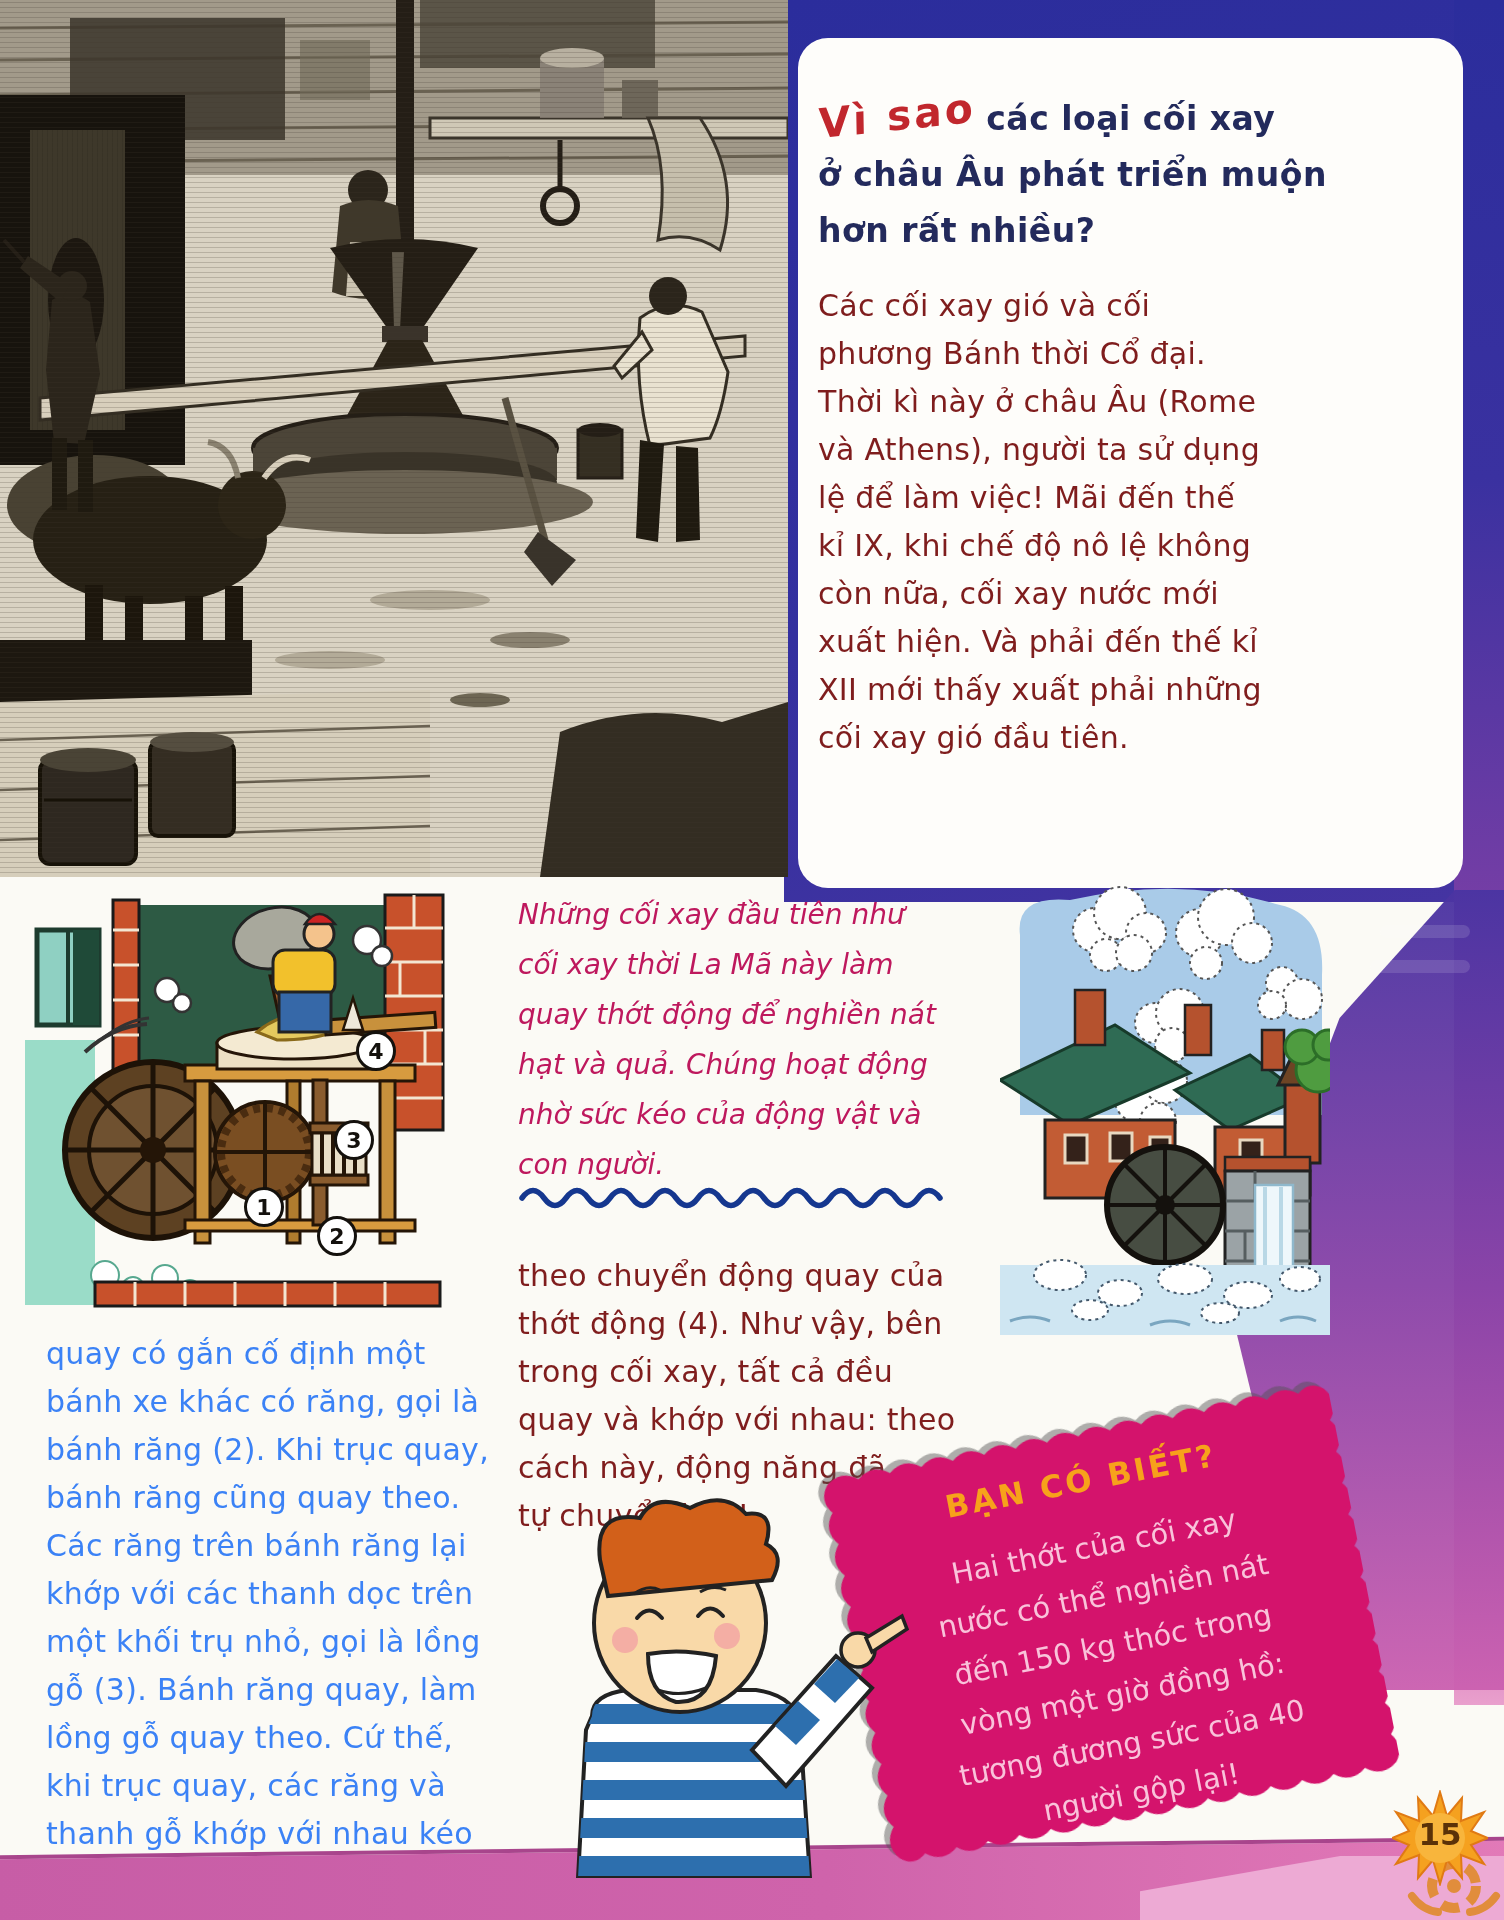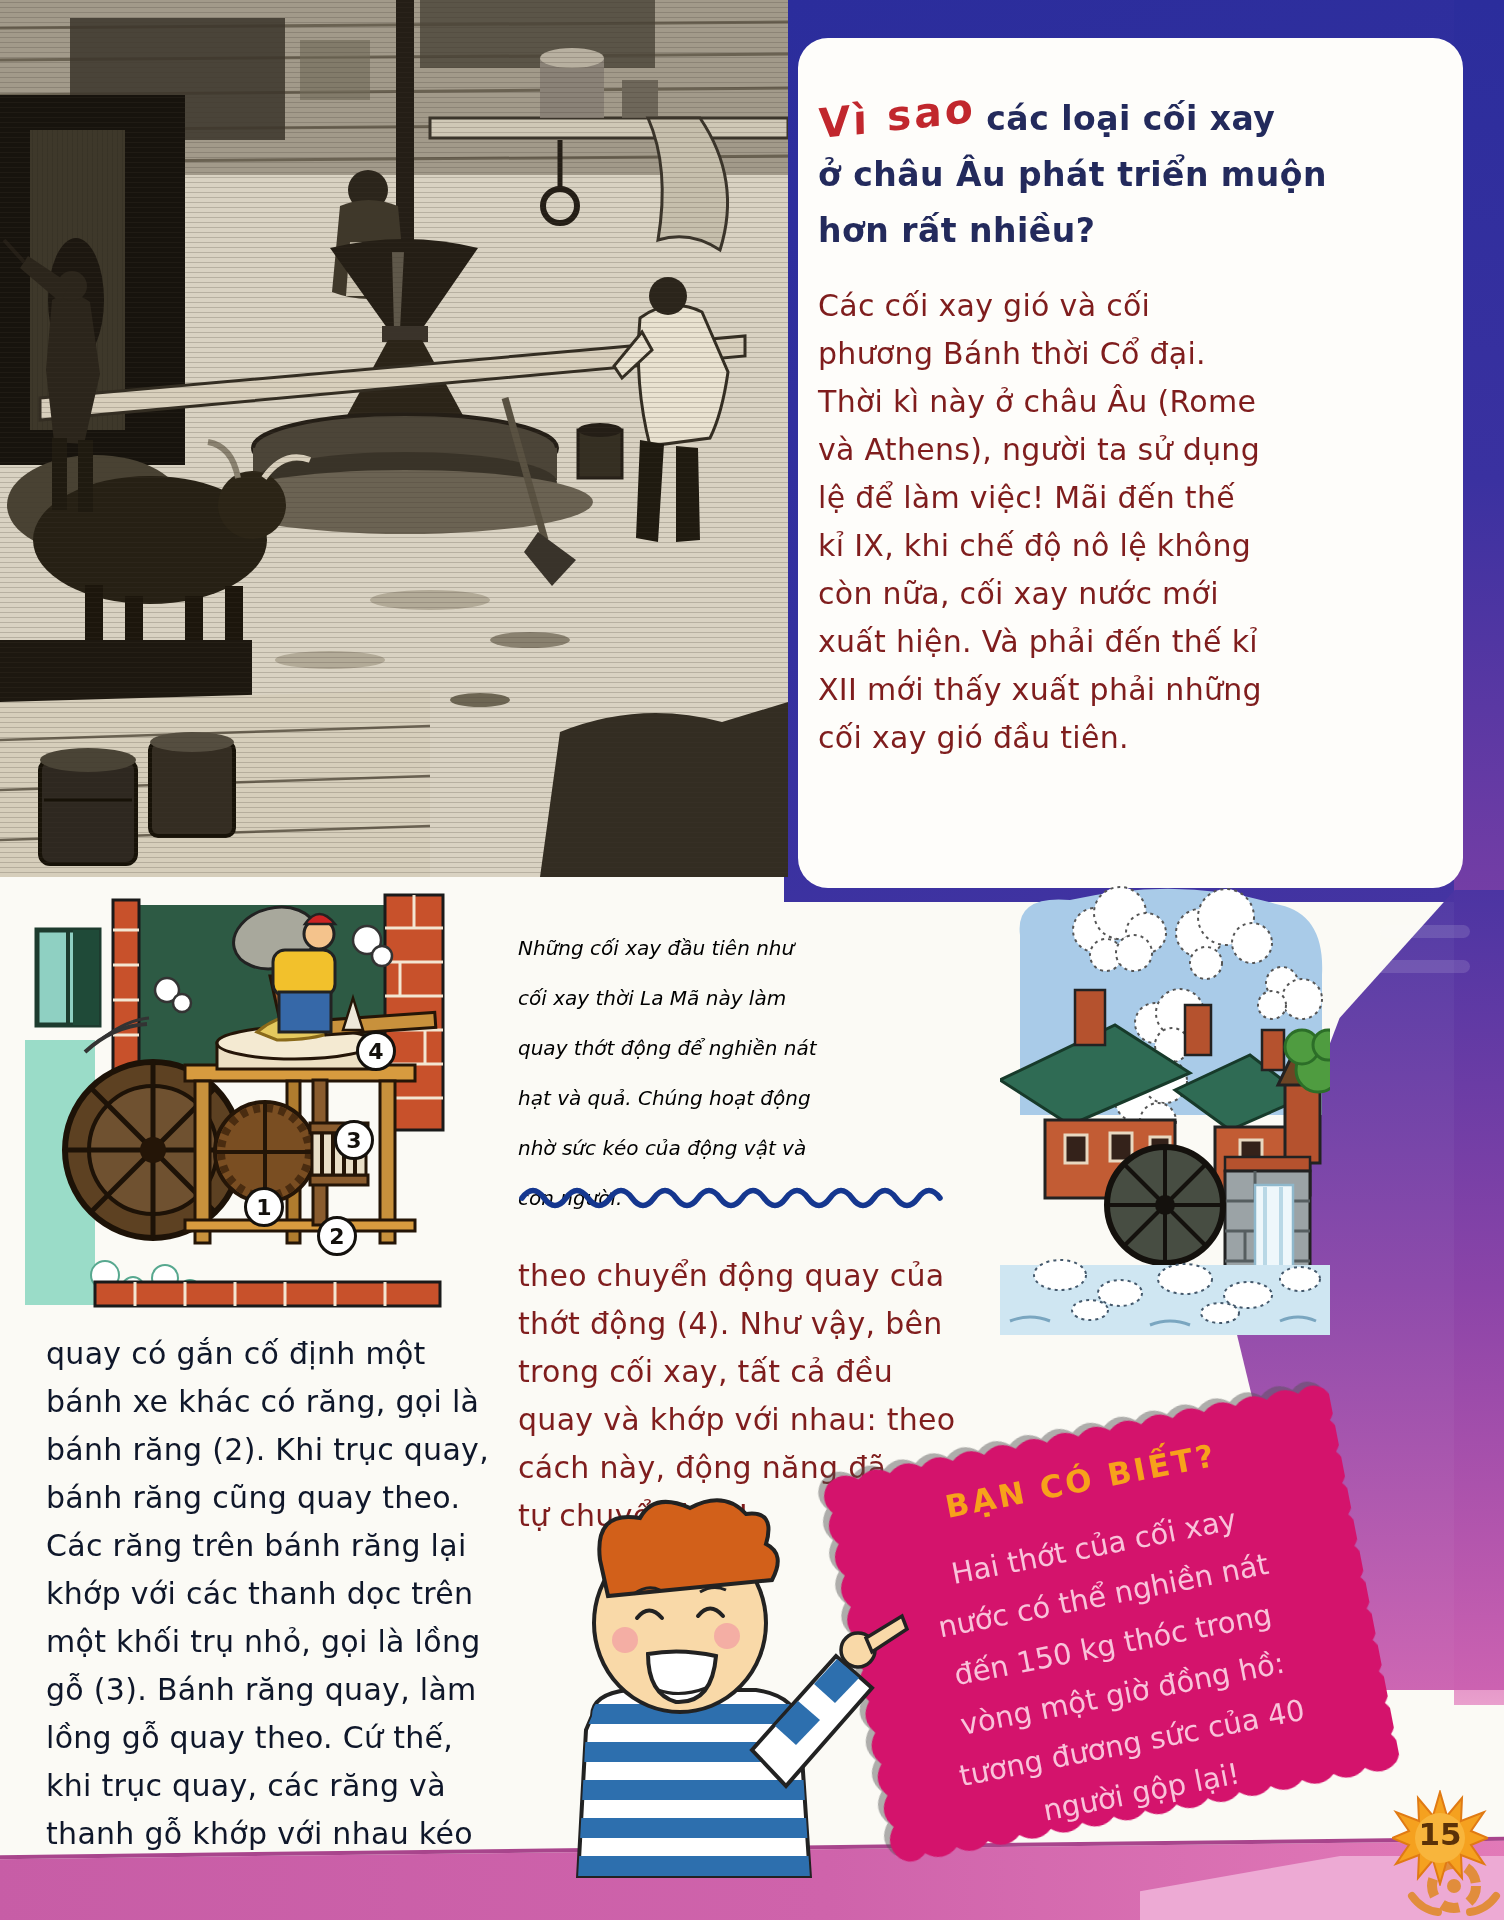--- a/index.html
+++ b/index.html
@@ -22,26 +22,26 @@
   .q-card{left:798px;top:38px;width:665px;height:850px;background:#fefdfa;
      border-radius:30px;z-index:2;}
   .q-head{left:818px;top:88px;width:630px;z-index:3;color:#232a5c;
      font-size:33px;font-weight:bold;line-height:56px;letter-spacing:.5px;}
   .visao{display:inline-block;color:#c1272d;font-size:41px;font-weight:bold;
      transform:rotate(-6deg) skewX(-5deg);letter-spacing:3px;margin-right:10px;}
   .q-body{left:818px;top:282px;width:630px;z-index:3;color:#7f1d1d;
      font-size:30px;line-height:48px;letter-spacing:.3px;}
 
   
-  .caption{left:518px;top:890px;width:410px;z-index:3;color:#000000;
-     font-size:20px;font-style:italic;font-weight:500;line-height:50px;margin-top:33px;}
+  .caption{left:518px;top:890px;width:410px;z-index:3;color:#be185d;
+     font-size:28px;font-style:italic;font-weight:500;line-height:50px;}
   .wavy{left:518px;top:1182px;z-index:3;}
   .mid-para{left:518px;top:1252px;width:430px;z-index:3;color:#7f1d1d;
      font-size:30px;line-height:48px;letter-spacing:.3px;}
-  .left-para{left:46px;top:1330px;width:400px;z-index:3;color:#0f172a;
+  .left-para{left:46px;top:1330px;width:400px;z-index:3;color:#3b82f6;
      font-size:30px;line-height:48px;letter-spacing:.3px;}
 
   
   .engraving{left:0;top:0;width:788px;height:877px;z-index:2;}
   .diagram{left:25px;top:880px;width:485px;height:430px;z-index:2;}
   .mill-illo{left:1000px;top:875px;width:330px;height:460px;z-index:2;}
   .boy{left:530px;top:1498px;width:380px;height:380px;z-index:6;}
 
   .badge{position:absolute;width:34px;height:34px;border-radius:50%;
      background:#fff;border:3px solid #14110d;z-index:4;color:#14110d;

